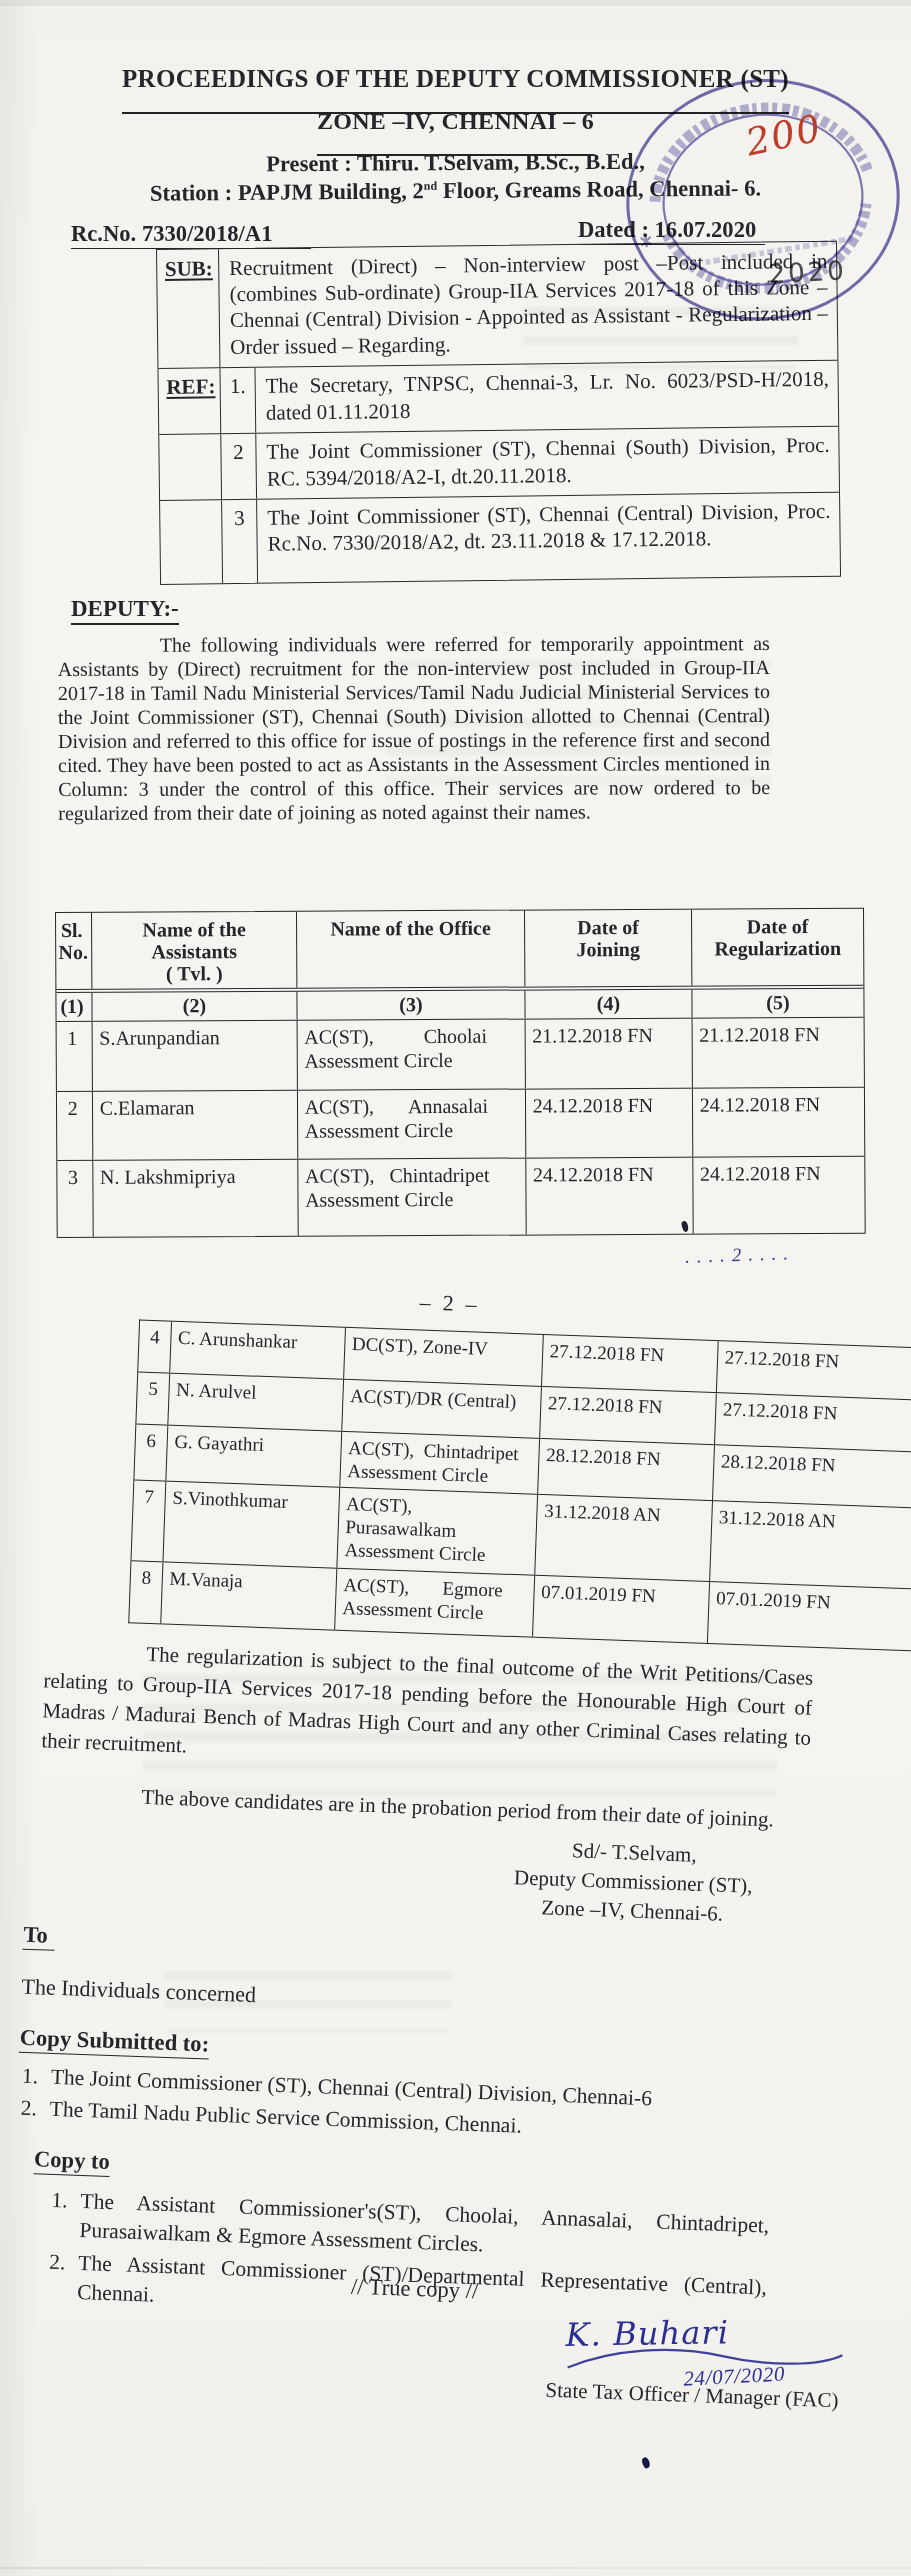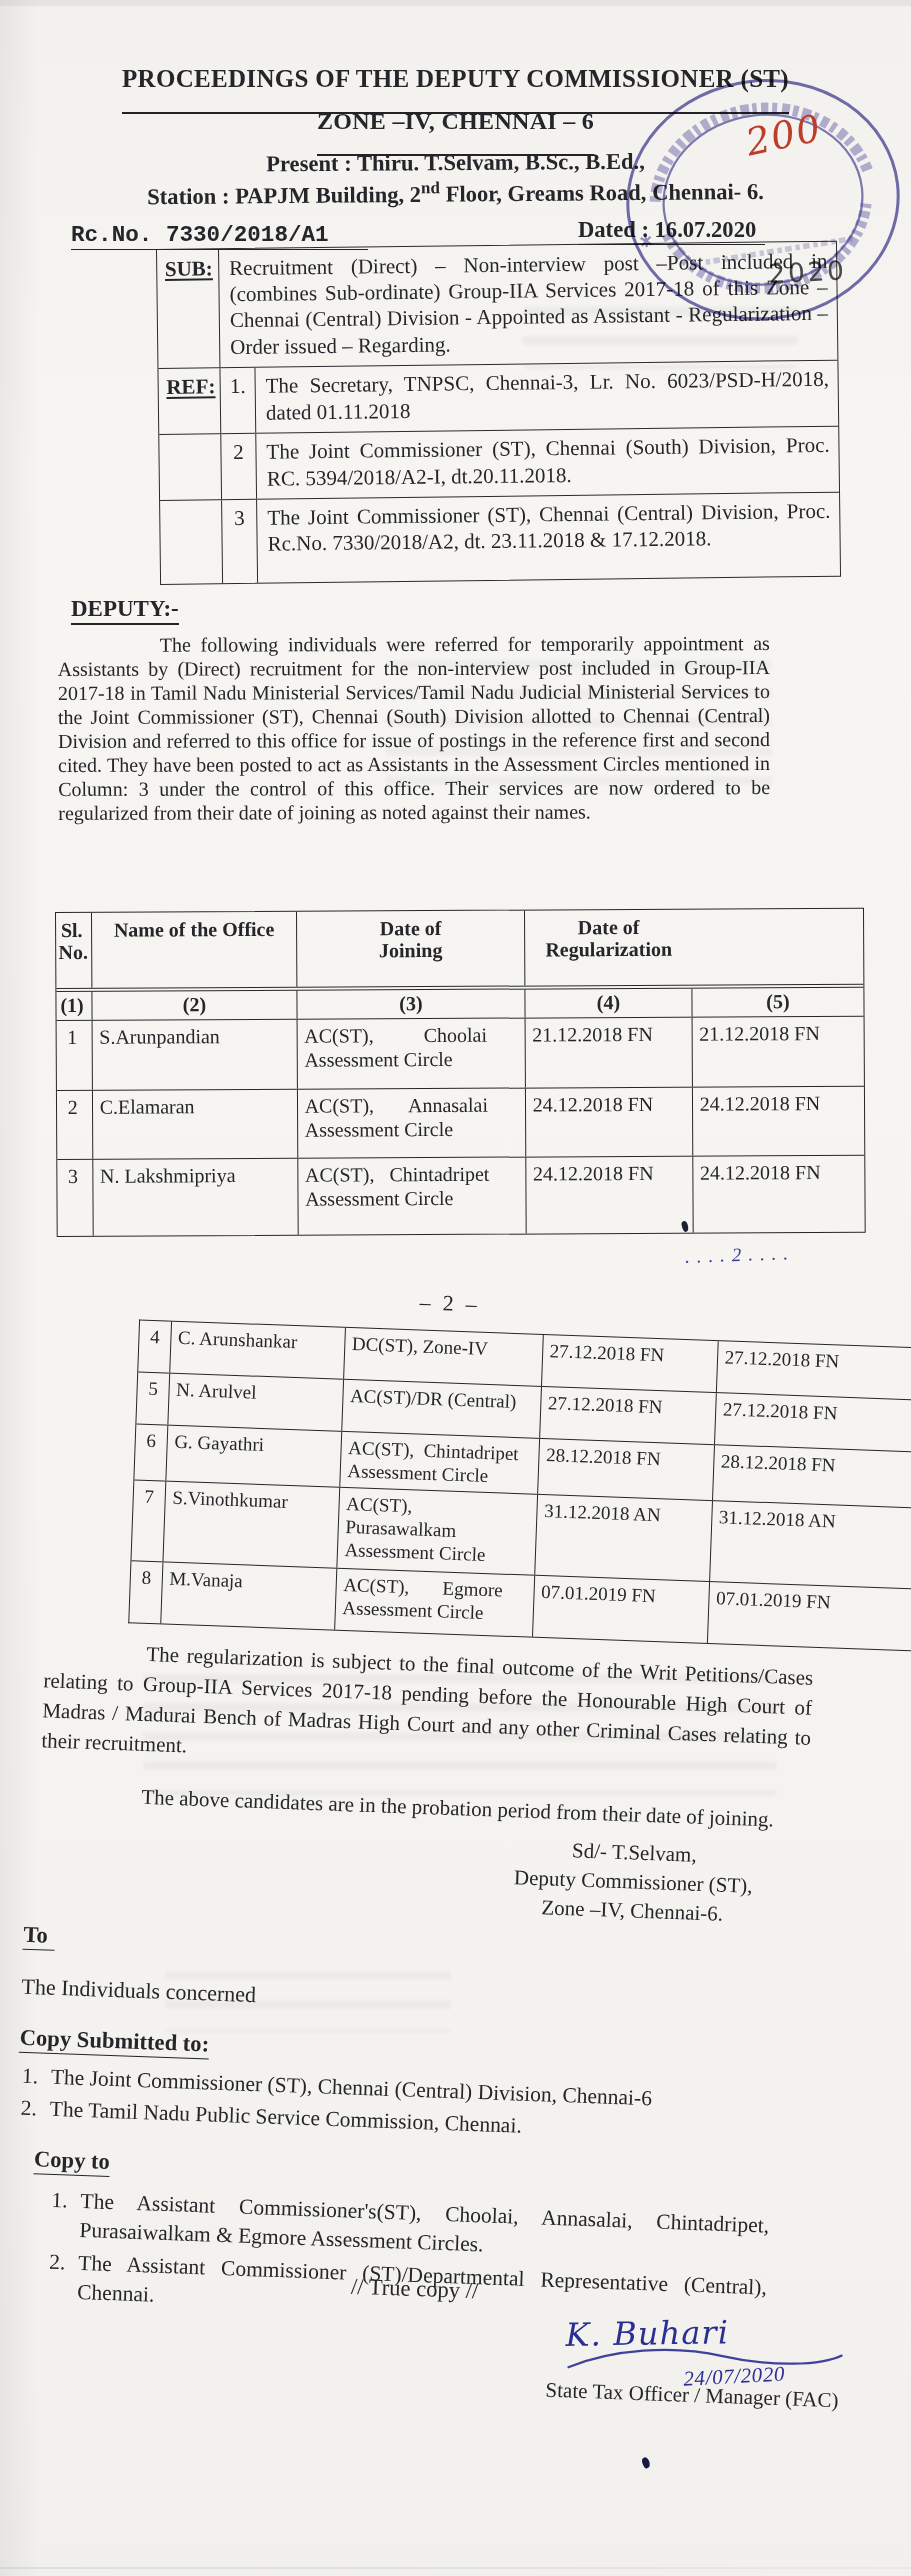--- a/index.html
+++ b/index.html
@@ -9,23 +9,23 @@
   .abs{position:absolute;}
   .ctr{text-align:center;}
   .ul{border-bottom:2.2px solid #232327;padding-bottom:19px;display:inline-block;}
   .ul2{border-bottom:1.7px solid #232327;padding-bottom:1.1px;display:inline-block;}
 
   
   .title1{left:0;top:65px;width:100%;font-size:25px;font-weight:bold;letter-spacing:0.3px;}
   .title2{left:0;top:108px;width:100%;font-size:24px;font-weight:bold;letter-spacing:0.3px;}
   .present{left:0;top:150px;width:100%;font-size:22.6px;font-weight:bold;transform:rotate(-.4deg);}
   .station{left:0;top:178px;width:100%;font-size:22.6px;font-weight:bold;transform:rotate(-.5deg);}
-  .station sup{font-size:17px;}
+  .station sup{font-size:12px;}
   .rcline{left:71px;top:221px;font-size:22.6px;font-weight:bold;}
-  .rcline .ul2{padding-right:39px;font-family:Liberation Mono, monospace;}
+  .rcline .ul2{padding-right:39px;}
   .dated{left:578px;top:217px;font-size:22.6px;font-weight:bold;}
   .dated .ul2{padding-right:8.8px;}
 
   
   .stamp{left:616px;top:61px;mix-blend-mode:multiply;z-index:6;}
 
   
   .subtable{left:156px;top:249px;width:679px;border:1.7px solid #2a2a2e;transform:rotate(-.7deg);
     transform-origin:0 0;font-size:21px;line-height:26.4px;background:rgba(255,255,255,.0);}
   .srow{display:grid;grid-template-columns:62px 35px 1fr;border-top:1.4px solid #2a2a2e;}
@@ -166,20 +166,23 @@
     </div>
   </div>
 
   <div class="abs orderhead"><span class="ul2">DEPUTY:-</span></div>
   <div class="abs orderpara">The following individuals were referred for temporarily appointment as Assistants by (Direct) recruitment for the non-interview post included in Group-IIA 2017-18 in Tamil Nadu Ministerial Services/Tamil Nadu Judicial Ministerial Services to the Joint Commissioner (ST), Chennai (South) Division allotted to Chennai (Central) Division and referred to this office for issue of postings in the reference first and second cited. They have been posted to act as Assistants in the Assessment Circles mentioned in Column: 3 under the control of this office. Their services are now ordered to be regularized from their date of joining as noted against their names.</div>
 
   <div class="abs table1">
     <div class="t1-row t1-head">
       <div class="t1-cell">Sl.
 No.</div>
+      <div class="t1-cell">Name of the
+Assistants
+( Tvl. )</div>
       <div class="t1-cell">Name of the Office</div>
       <div class="t1-cell">Date of
 Joining</div>
       <div class="t1-cell">Date of
 Regularization</div>
     </div>
     <div class="t1-row t1-nums">
       <div class="t1-cell">(1)</div>
       <div class="t1-cell">(2)</div>
       <div class="t1-cell">(3)</div>

